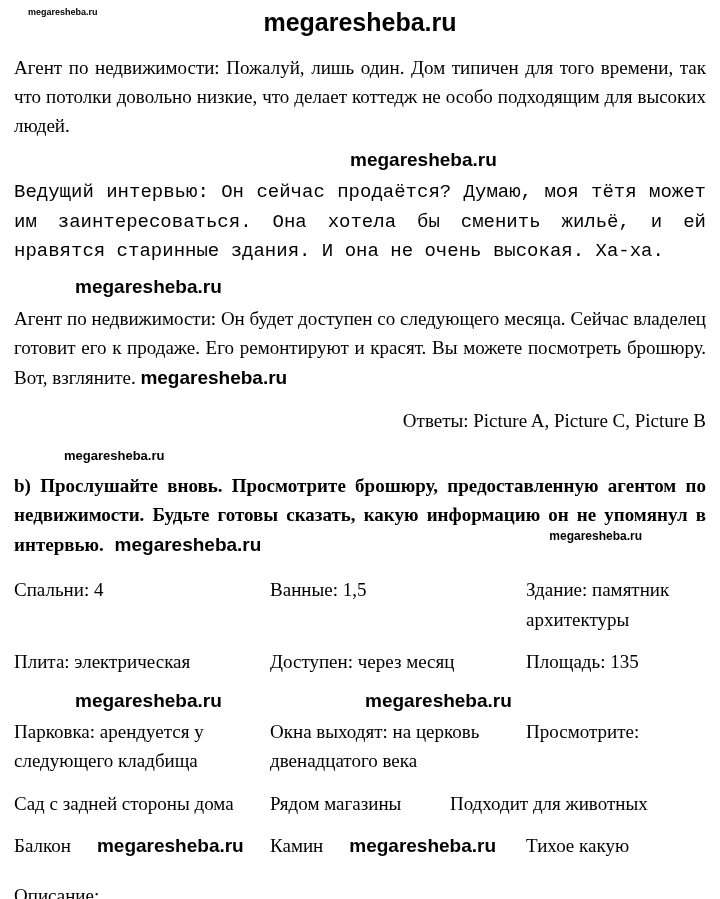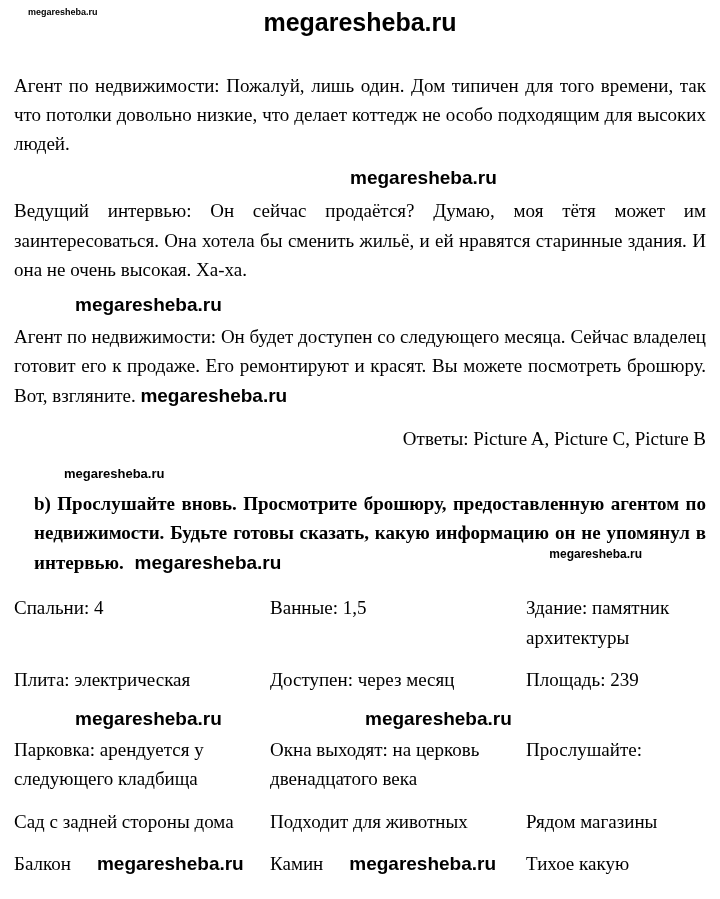--- a/index.html
+++ b/index.html
@@ -28,28 +28,28 @@
     padding-top: 2px;
   }
   .corner-wm {
     position: absolute;
     top: 8px;
     left: 28px;
     font-size: 9px;
     line-height: 1;
   }
   .para { text-align: justify; }
-  .p1 { margin-top: 32px; }
+  .p1 { margin-top: 14px; }
   .wm-center { margin: 4px 0 2px 336px; font-size: 19px; }
-  .p2 { margin-top: 4px; }
+  .p2 { margin-top: 4px; font-family: Liberation Mono, monospace; }
   .wm-left { margin: 5px 0 2px 61px; font-size: 19px; }
   .p3 { margin-top: 3px; }
   .answers { margin-top: 14px; text-align: right; }
   .wm-small { margin: 10px 0 2px 50px; font-size: 13px; }
-  .task-b { margin-top: 5px; font-weight: bold; position: relative; margin-left: 20px; }
+  .task-b { margin-top: 5px; font-weight: bold; position: relative; }
   .task-b .inline-wm { margin-left: 6px; }
   .wm-small-right {
     position: absolute;
     right: 64px;
     bottom: 14px;
     font-size: 12px;
     font-weight: 700;
   }
 
   .brochure { margin-top: 16px; }
@@ -98,39 +98,39 @@
 
     <div class="brow">
       <div class="c c1">Спальни: 4</div>
       <div class="c c2">Ванные: 1,5</div>
       <div class="c c3">Здание: памятник архитектуры</div>
     </div>
 
     <div class="brow">
       <div class="c c1">Плита: электрическая</div>
       <div class="c c2">Доступен: через месяц</div>
-      <div class="c c3">Площадь: 239</div>
+      <div class="c c3">Площадь: 135</div>
     </div>
 
     <div class="brow wm-row">
       <div class="c c1"><span class="wm">megaresheba.ru</span></div>
       <div class="c c2"><span class="wm">megaresheba.ru</span></div>
       <div class="c c3"></div>
     </div>
 
     <div class="brow">
       <div class="c c1">Парковка: арендуется у следующего кладбища</div>
       <div class="c c2">Окна выходят: на церковь двенадцатого века</div>
-      <div class="c c3">Прослушайте:</div>
+      <div class="c c3">Просмотрите:</div>
     </div>
 
     <div class="brow">
       <div class="c c1">Сад с задней стороны дома</div>
+      <div class="c c3">Рядом магазины</div>
       <div class="c c2">Подходит для животных</div>
-      <div class="c c3">Рядом магазины</div>
     </div>
 
     <div class="brow">
       <div class="c c1 cell-with-wm">
         <span>Балкон</span>
         <span class="wm">megaresheba.ru</span>
       </div>
       <div class="c c2 cell-with-wm">
         <span>Камин</span>
         <span class="wm">megaresheba.ru</span>

